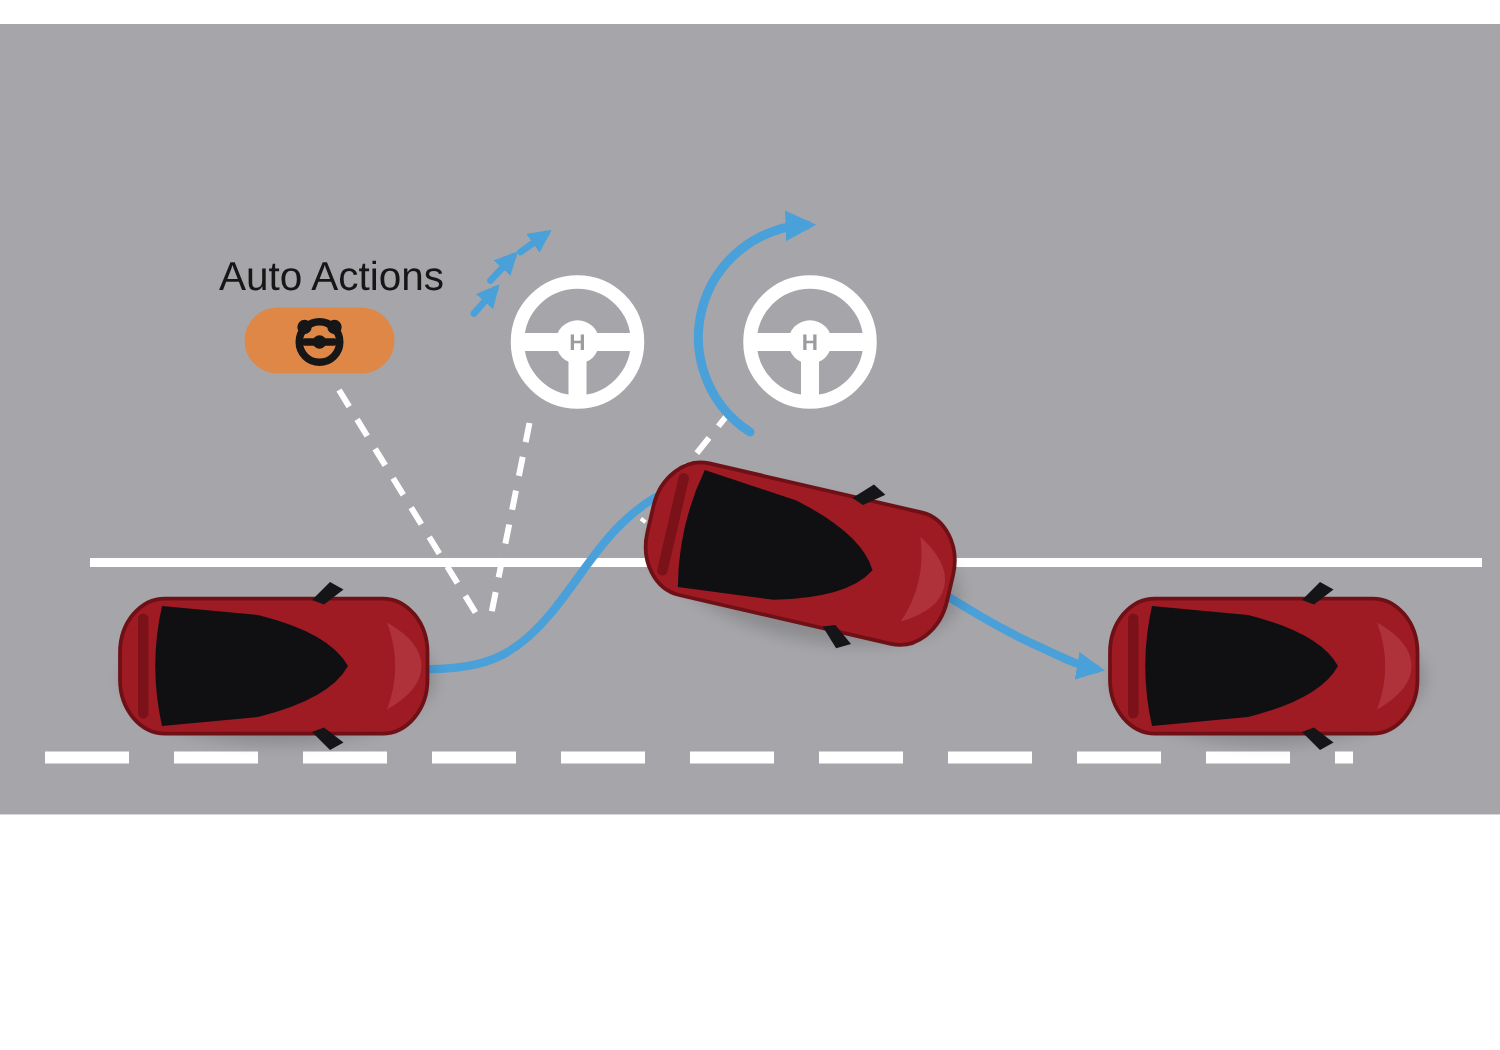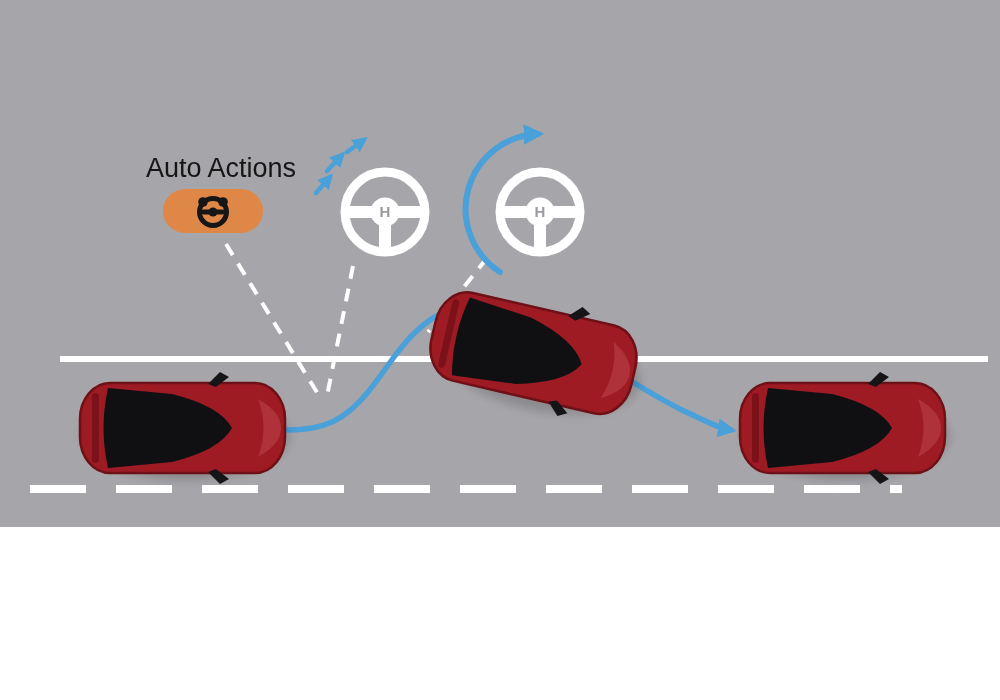--- a/index.html
+++ b/index.html
@@ -3,20 +3,21 @@
 <meta charset="utf-8">
 <style>
   html, body { margin: 0; padding: 0; }
   body { font-family: "Liberation Sans", sans-serif; }
   .stage {
     position: relative;
     width: 1000px;
     height: 527px;
     overflow: hidden;
     background: #a6a5a9;
+    margin-top: 16px;
   }
   svg { display: block; }
   .label-text {
     font-family: "Liberation Sans", sans-serif;
     font-size: 27px;
     fill: #161616;
   }
   .wheel-logo-text {
     font-family: "Liberation Sans", sans-serif;
     font-size: 15px;

